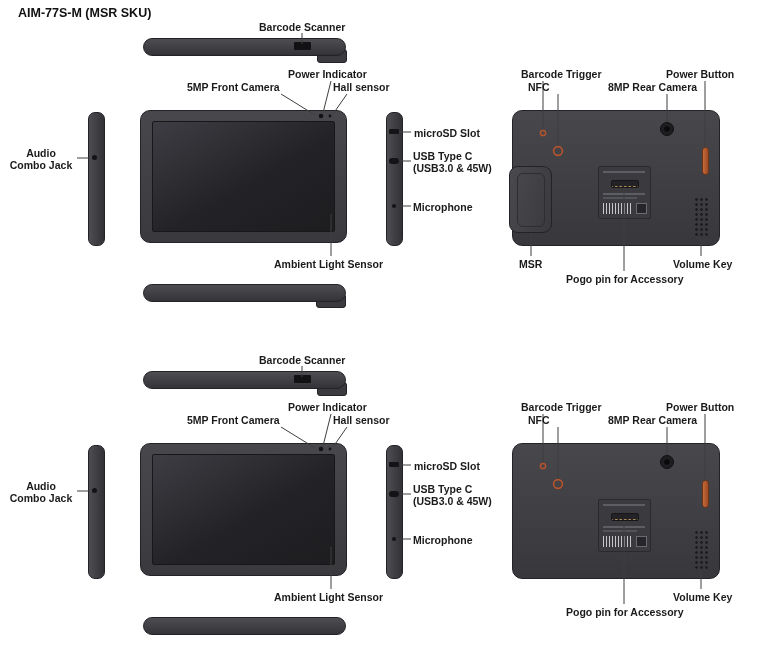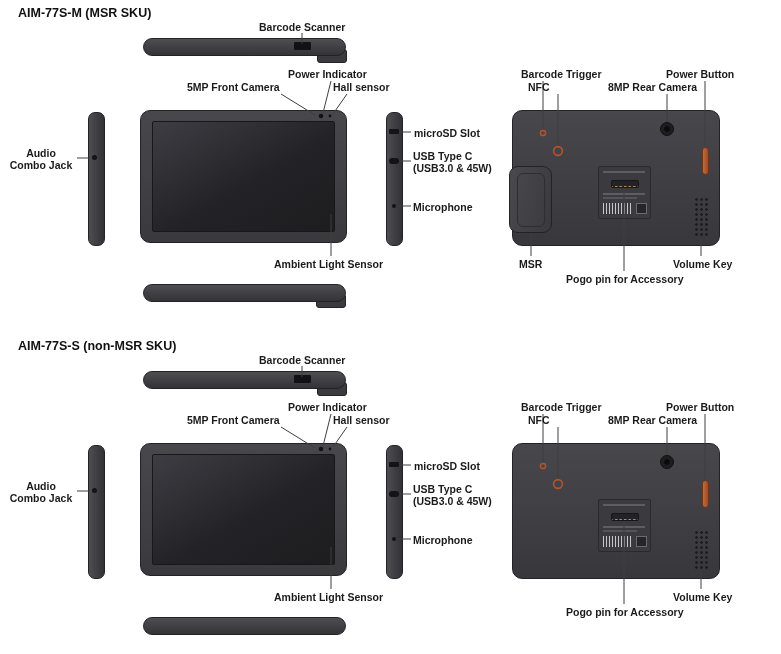--- a/index.html
+++ b/index.html
@@ -130,21 +130,20 @@
     <div class="lbl" style="left:521px; top:68px;">Barcode Trigger</div>
     <div class="lbl" style="left:528px; top:81px;">NFC</div>
     <div class="lbl" style="left:608px; top:81px;">8MP Rear Camera</div>
     <div class="lbl" style="left:666px; top:68px;">Power Button</div>
     <div class="lbl" style="left:519px; top:258px;">MSR</div>
     <div class="lbl" style="left:566px; top:273px;">Pogo pin for Accessory</div>
     <div class="lbl" style="left:673px; top:258px;">Volume Key</div>
   </div>
 
   <div class="section" style="top:333px;">
-    <div class="sec-title">AIM-77S-S (non-MSR SKU)</div>
 
     <div class="strip-mod" style="left:317px; top:49px;"></div>
     <div class="strip" style="left:143px; top:38px;"></div>
     <div class="scan-win" style="left:294px; top:42px;"></div>
 
     <div class="sidebar-dev" style="left:88px; top:112px;"></div>
     <div class="dot5" style="left:92px; top:155px;"></div>
 
     <div class="front" style="left:140px; top:110px;">
       <div class="screen"></div>

